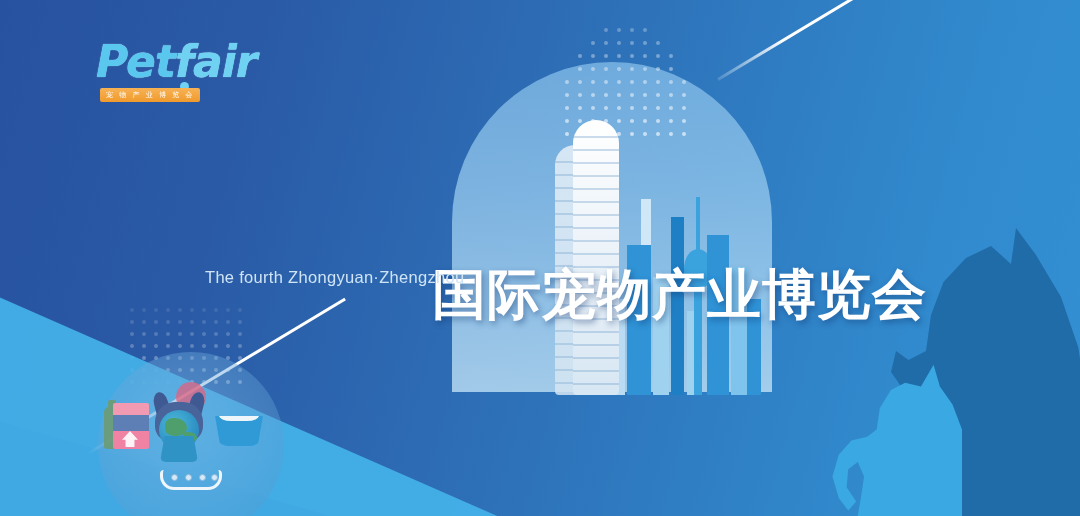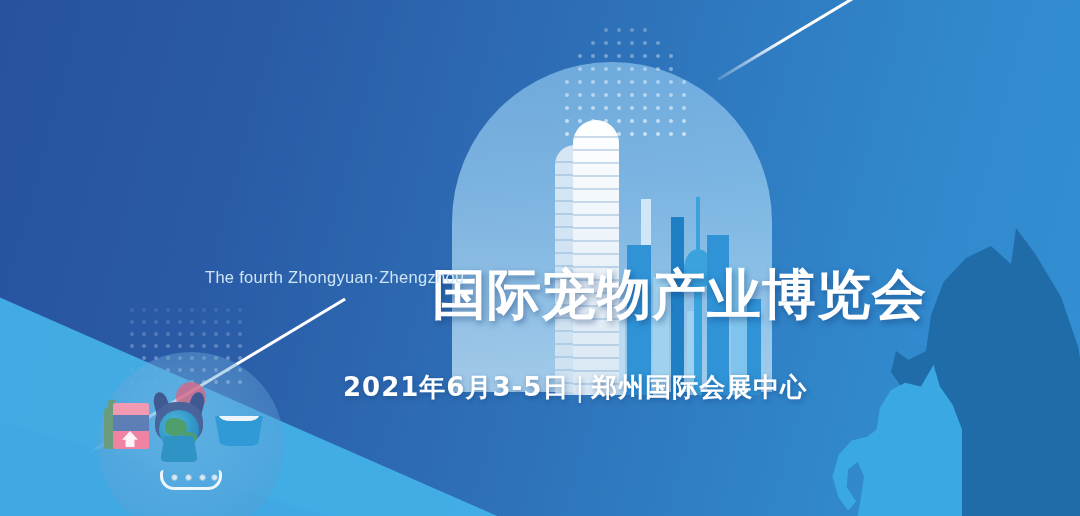--- a/index.html
+++ b/index.html
@@ -577,24 +577,28 @@
   <div class="pc-collar">
     <i style="left:8px"></i>
       <i style="left:22px"></i>
       <i style="left:36px"></i>
       <i style="left:48px"></i>
   </div>
 
   <div class="dog"></div>
   <div class="cat"></div>
 
+  <div class="logo">
+    <div class="word">
+      <span>Pet</span><span class="f2">fair</span>
+    </div>
+    <div class="pawdot"></div>
+    <div class="badge">宠 物 产 业 博 览 会</div>
+  </div>
 
   <div class="cn-line2">国际宠物产业博览会</div>
 
   <div class="en-sub">
     <span class="l1">The fourth Zhongyuan·Zhengzhou</span>
   </div>
 
-  <div class="date-line">
-    <span>2021年6月3-5日</span><span class="sep">|</span><span>郑州国际会展中心</span>
-  </div>
 
 </div>
 
 </body></html>

